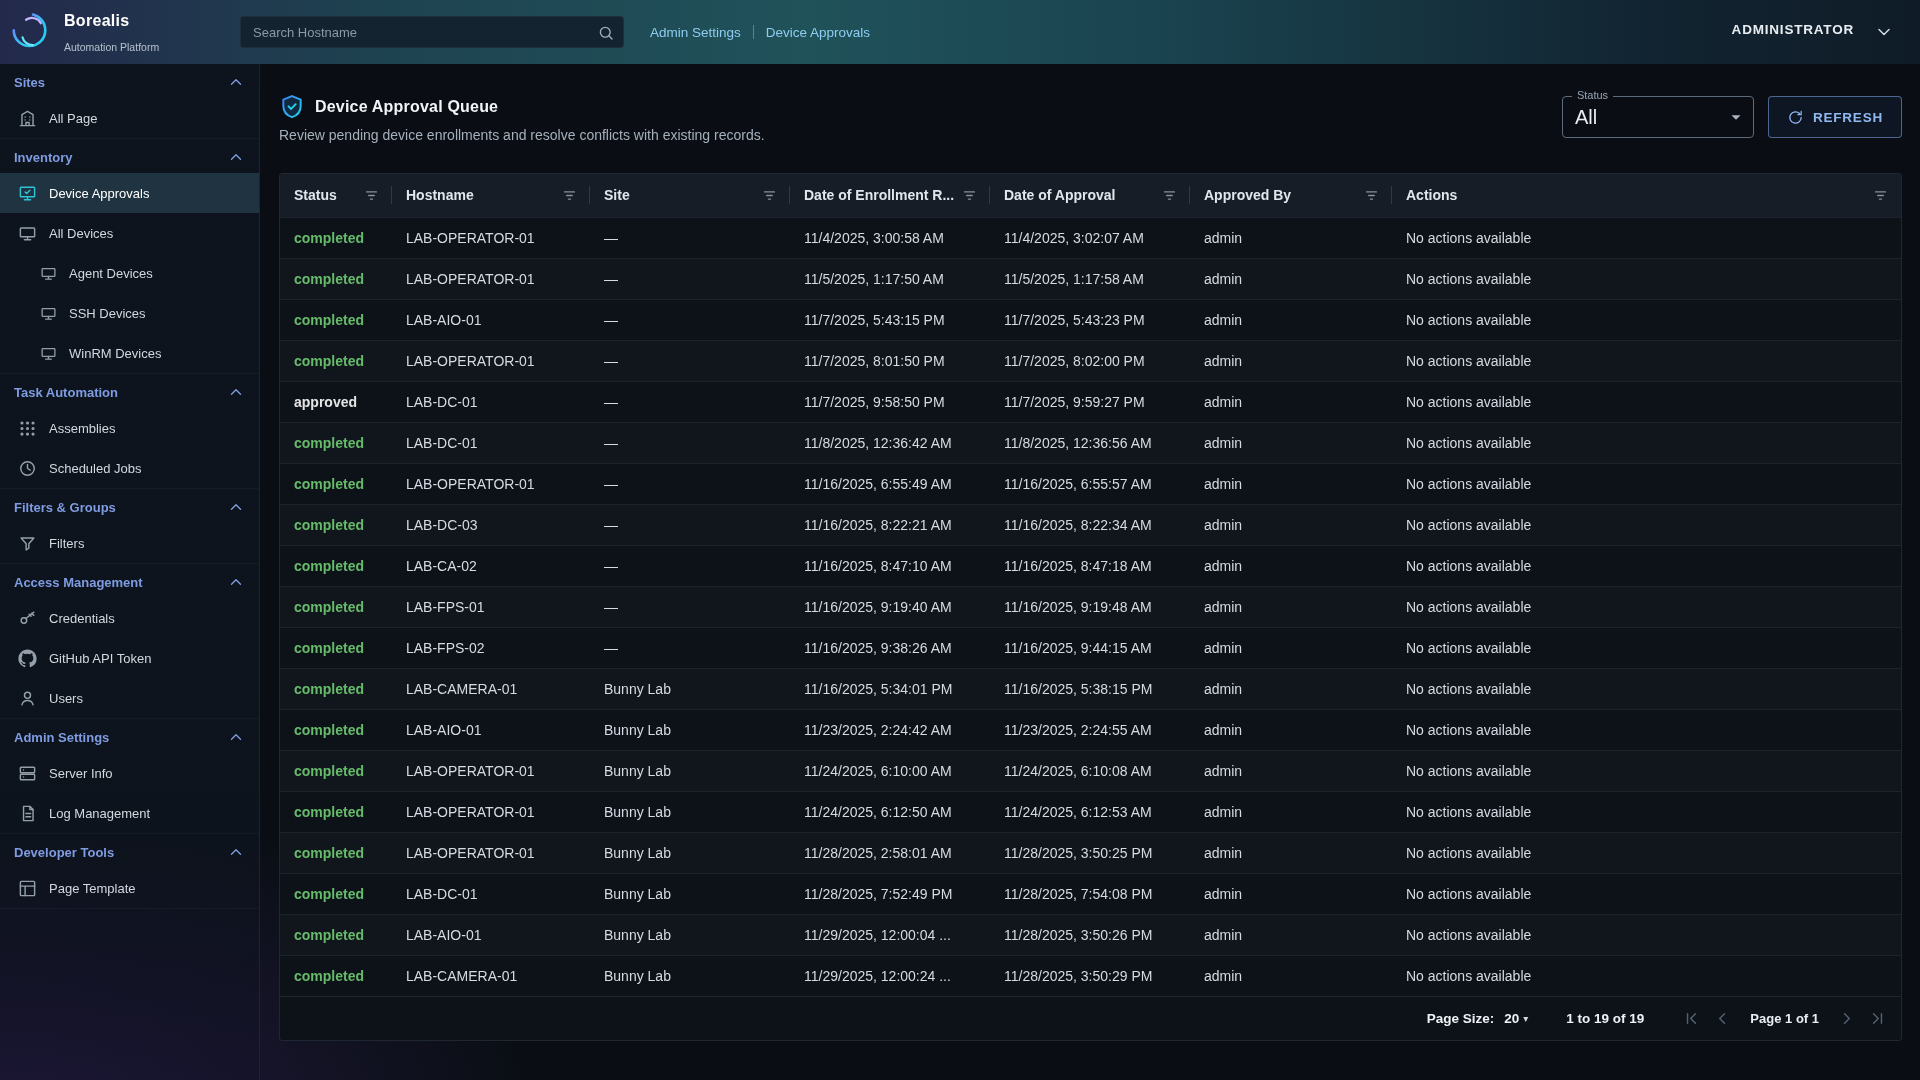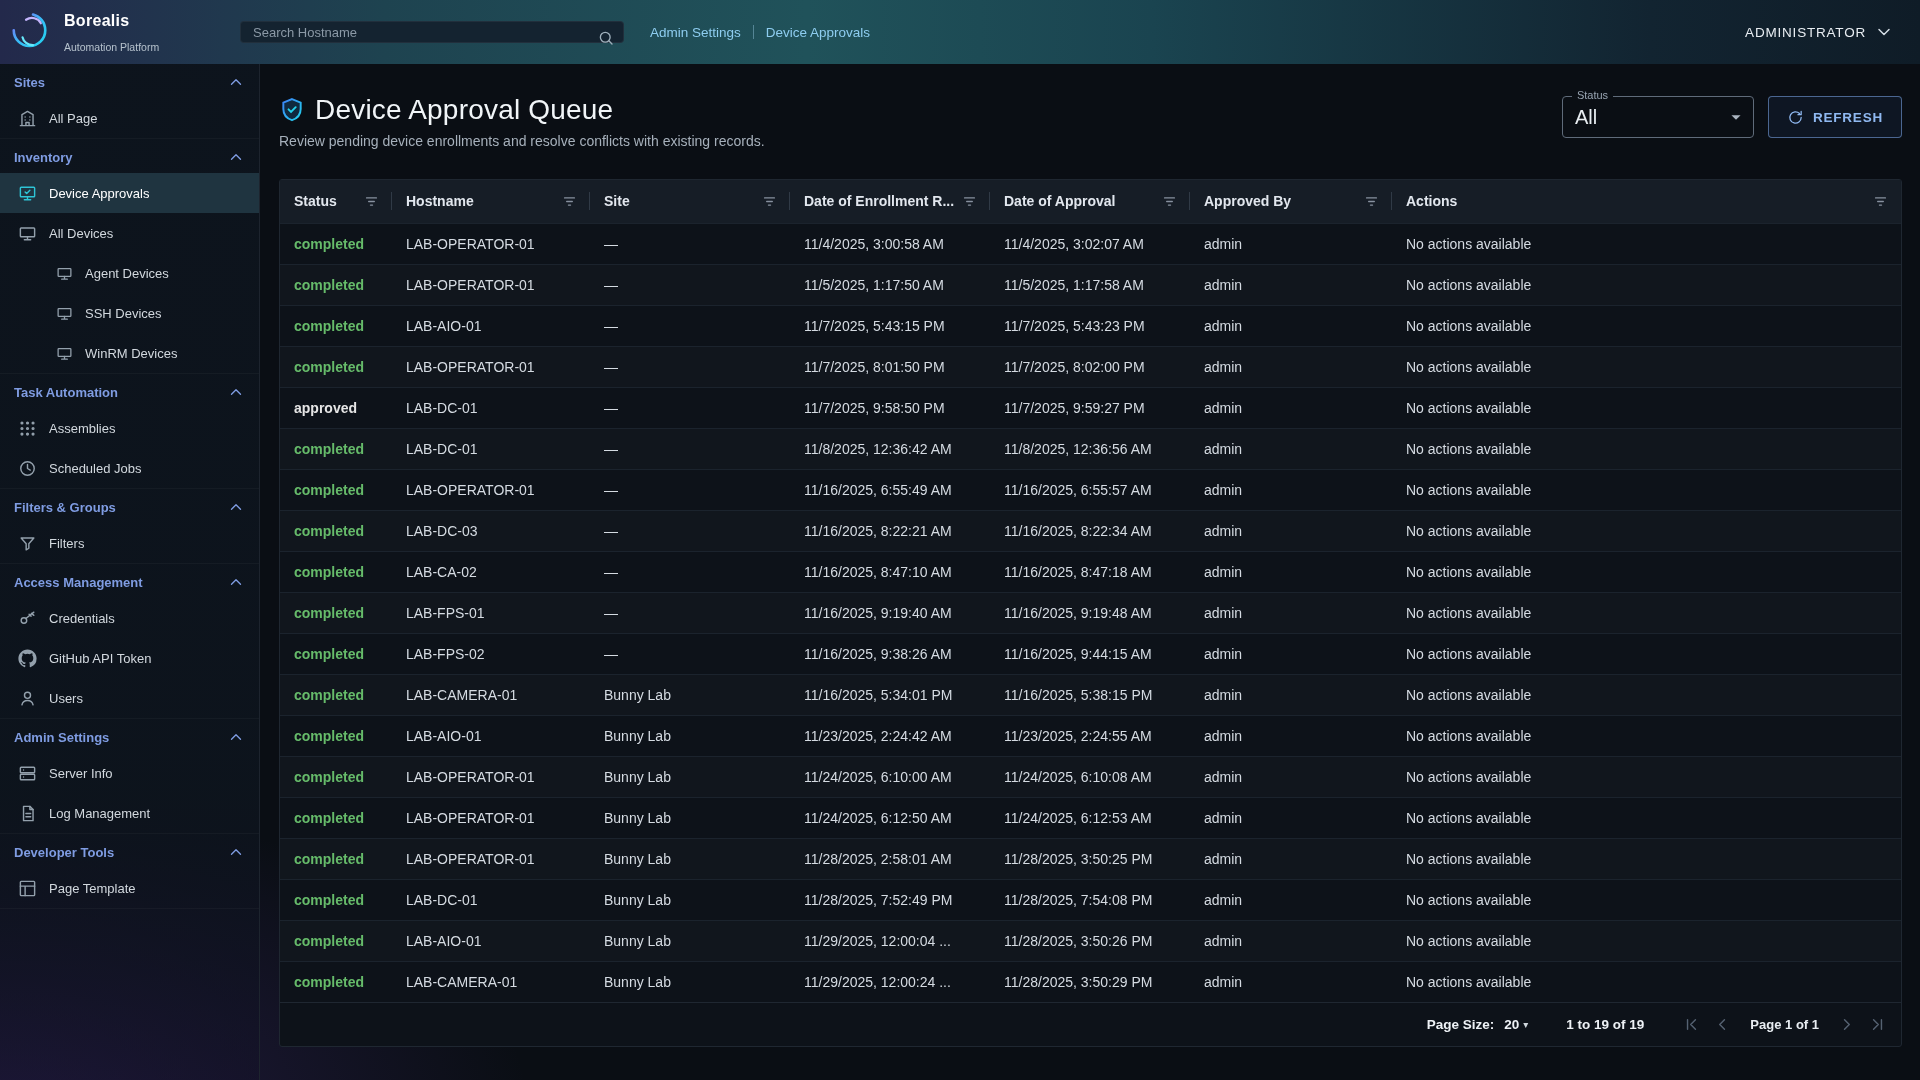--- a/index.html
+++ b/index.html
@@ -10,52 +10,52 @@
   .icon{display:inline-flex}
   .icon svg{width:100%;height:100%;display:block}
 
   
   .topbar{grid-column:1/3;display:flex;align-items:center;padding-right:26px;
     background:linear-gradient(90deg,#23294b 0%,#1e4350 20%,#20525a 42%,#1a4450 60%,#122431 86%,#0f1c27 100%)}
   .brand{width:240px;display:flex;align-items:center;gap:10px;padding-left:12px;flex:0 0 auto}
   .logo{width:42px;height:42px}
   .brand-name{font-size:16px;font-weight:700;color:#fff;letter-spacing:.3px}
   .brand-tag{font-size:10.5px;color:#b6c2cd;margin-top:11px}
-  .search{position:relative;width:384px;height:22px;flex:0 0 auto}
+  .search{position:relative;width:384px;height:32px;flex:0 0 auto}
   .search-input{width:100%;height:100%;background:#142330;border:1px solid rgba(255,255,255,.06);border-radius:4px;
     color:#dbe3ea;font-size:13px;padding:0 34px 0 12px;outline:none;font-family:inherit}
   .search-input::placeholder{color:#8b99a6}
   .search-ic{position:absolute;right:9px;top:8px;width:18px;height:18px;color:#9fb0bc;cursor:pointer}
   .breadcrumb{display:flex;align-items:center;gap:12px;margin-left:26px}
   .crumb{font-size:13.5px;color:var(--link-blue,#8ecdf0);cursor:pointer}
   .crumb-sep{width:1px;height:14px;background:rgba(150,200,225,.45)}
   .spacer{flex:1}
-  .user-menu{display:flex;align-items:center;gap:8px;color:#e8edf2;font-size:13.5px;font-weight:400;letter-spacing:.8px;cursor:pointer}
+  .user-menu{display:flex;align-items:flex-start;gap:20px;color:#e8edf2;font-size:13.5px;font-weight:700;letter-spacing:.8px;cursor:pointer}
   .user-menu .icon{width:20px;height:20px;color:#d3dce4}
 
   
   .sidebar{background:linear-gradient(180deg,rgba(13,20,29,.97) 0%, rgba(13,20,29,.92) 72%, rgba(19,17,40,.45) 100%);
     border-right:1px solid #1d242e;overflow:hidden}
   .sb-section{border-bottom:1px solid rgba(255,255,255,.035)}
   .sb-head{display:flex;align-items:center;justify-content:space-between;padding:9px 14px 7px 14px;cursor:pointer}
   .sb-head-label{font-size:13px;font-weight:700;color:var(--sidebar-header,#7f9ce2)}
   .sb-head .icon{width:18px;height:18px;color:var(--sidebar-header,#7f9ce2)}
   .sb-item{display:flex;align-items:center;gap:12px;height:40px;padding-left:18px;cursor:pointer;color:#d2d8de;font-size:13px}
   .sb-item .icon{width:19px;height:19px;color:#93a0ac;flex:0 0 auto}
-  .sb-item.indent{padding-left:56px}
+  .sb-item.indent{padding-left:40px}
   .sb-item.indent .icon{width:17px;height:17px}
   .sb-item.active{background:#1f3440;color:#fff}
   .sb-item.active .icon{color:var(--accent-teal,#2ec4d6)}
 
   
   .content{padding:30px 18px 0 19px;overflow:hidden;position:relative}
   .page-header{display:flex;justify-content:space-between;align-items:flex-start}
   .title-row{display:flex;align-items:center;gap:10px}
   .title-row .icon{width:26px;height:26px}
-  h1{font-size:28px;font-weight:400;color:#f1f5f8;letter-spacing:.2px}
+  h1{font-size:16px;font-weight:700;color:#f1f5f8;letter-spacing:.2px}
   .subtitle{margin-top:7px;font-size:14px;color:#a6b0bb}
   .page-head-right{display:flex;align-items:center;gap:14px;margin-top:2px}
   .select-box{position:relative;width:192px;height:42px;border:1px solid #5f6b7a;border-radius:4px;
     display:flex;align-items:center;padding:0 6px 0 12px;cursor:pointer}
   .select-label{position:absolute;top:-8px;left:9px;background:#0a0e14;padding:0 5px;font-size:11px;color:#98a4b2}
   .select-value{font-size:20px;color:#e8edf2;flex:1}
   .select-box .caret{width:22px;height:22px;color:#aab4c0}
   .refresh-btn{display:flex;align-items:center;gap:9px;height:42px;padding:0 18px;background:rgba(30,55,90,.22);
     border:1px solid rgba(125,170,235,.55);border-radius:4px;color:var(--refresh-blue,#8fb8f0);
     font-size:13.5px;font-weight:600;letter-spacing:.8px;cursor:pointer;font-family:inherit}

